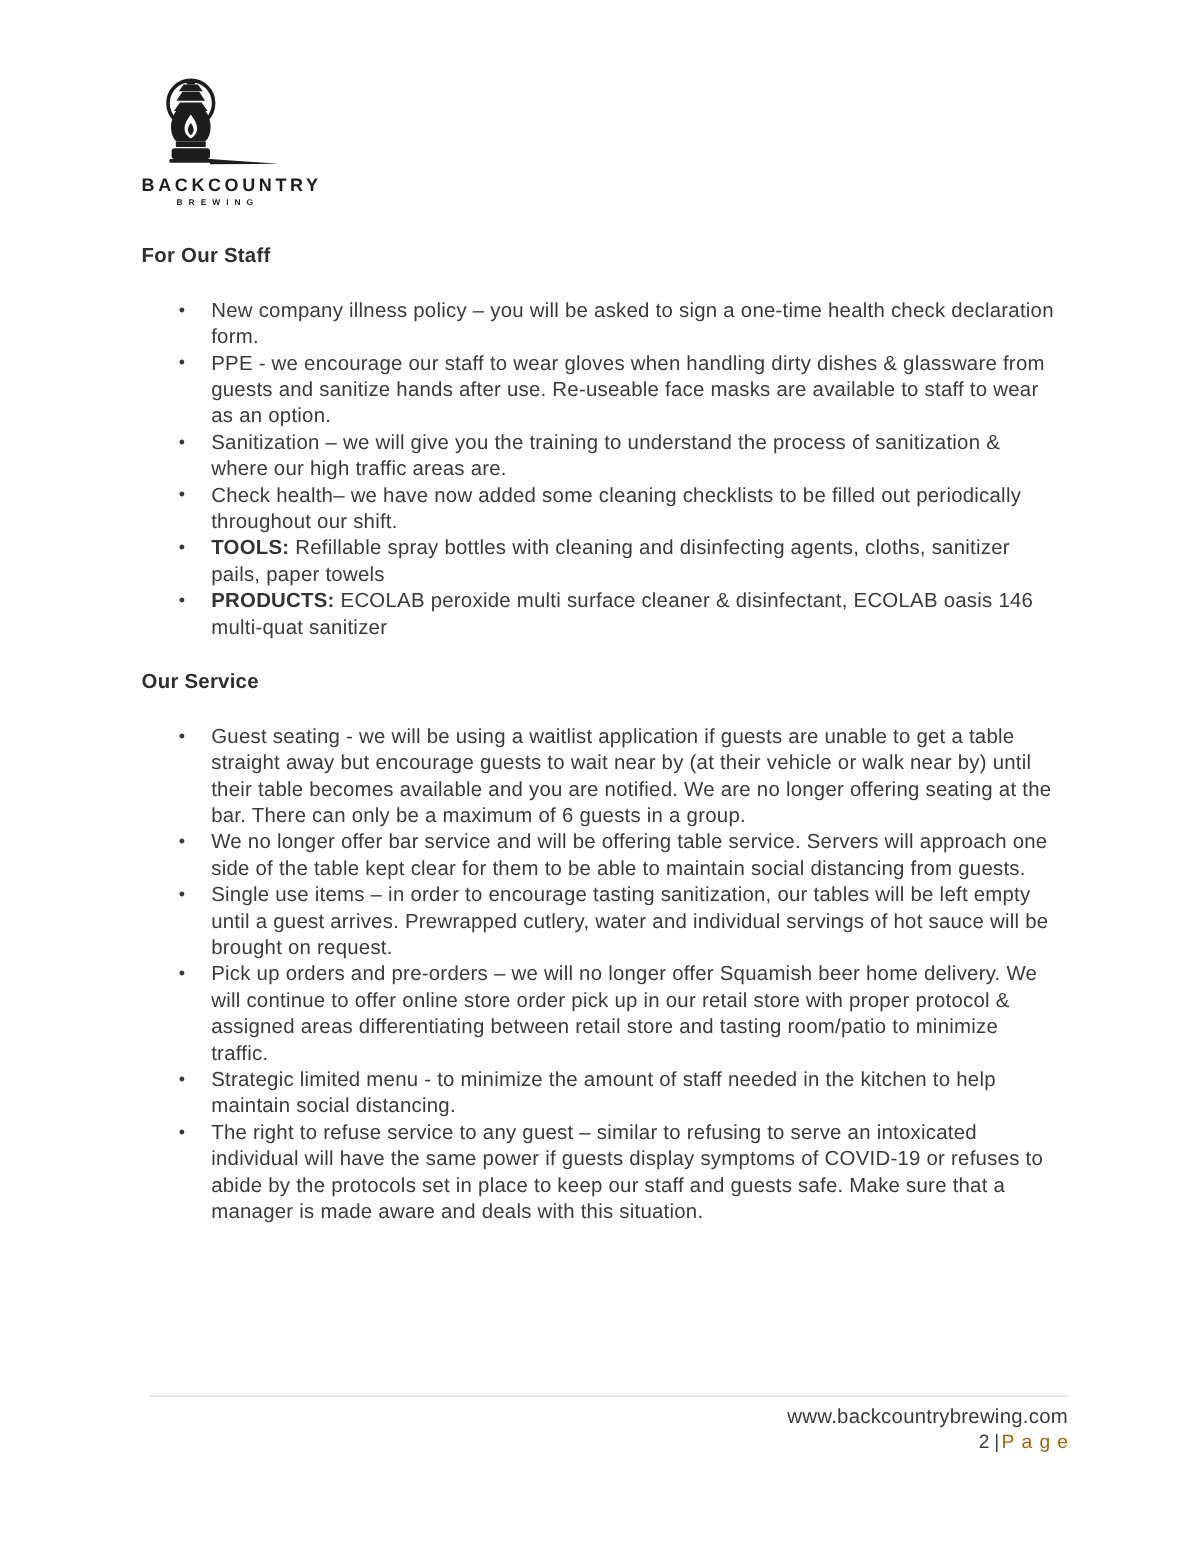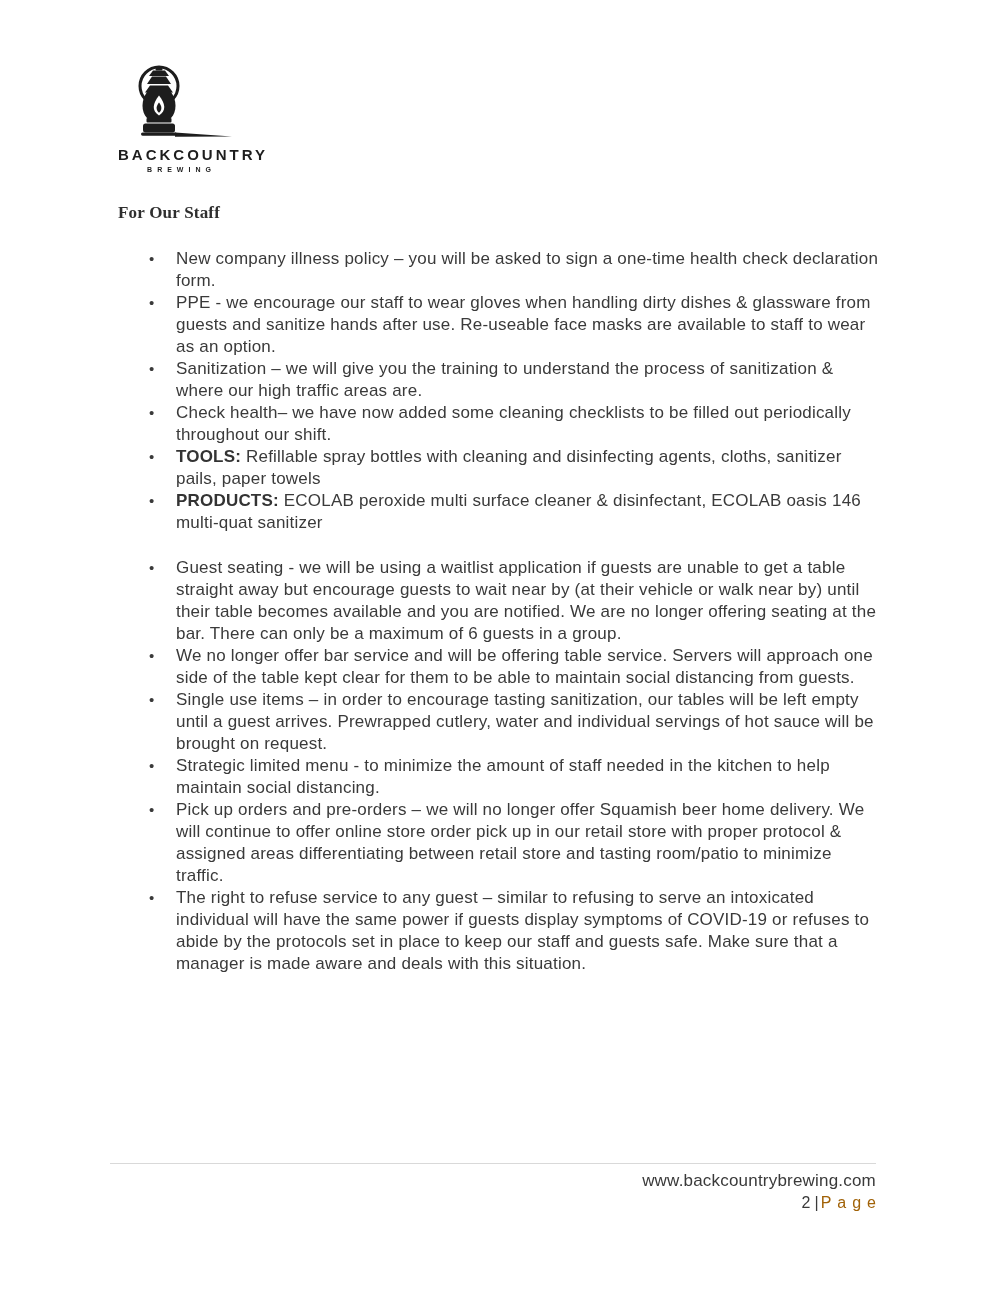--- a/index.html
+++ b/index.html
@@ -31,34 +31,34 @@
   
   main {
     margin-top: 29px;
     width: 766px;
     font-size: 17px;
     line-height: 22px;
     letter-spacing: 0.2px;
   }
   h2 {
     font-size: 17px; line-height: 22px; font-weight: bold;
-    color: #2f2f2f; margin: 0 0 24px 0; font-family: Liberation Serif, serif;
+    color: #2f2f2f; margin: 0 0 24px 0;
   }
   ul { list-style: none; margin: 0 0 23px 0; padding: 0; }
   ul.last { margin-bottom: 0; }
   li { position: relative; padding-left: 58px; }
   li::before {
     content: "\2022";
     position: absolute; left: 31px; top: 0;
     font-size: 15px; color: #3a3a3a;
   }
   li b { font-weight: bold; color: #333333; }
   
   footer {
-    position: absolute; left: 110px; width: 766px; top: 1163px;
+    position: absolute; left: 124px; width: 766px; top: 1163px;
     text-align: right;
   }
   .rule { border-top: 1px solid #d9d9d9; height: 0; margin-bottom: 7px; }
   .site { font-size: 17px; letter-spacing: 0.2px; color: #3a3a3a; }
   .pageno { font-size: 16px; margin-top: 3px; color: #3a3a3a; }
   .page-word { color: #a16207; letter-spacing: 6px; margin-right: -6px; }
   .page-sep { margin: 0 2px 0 4px; }
 </style>
 </head>
 <body>
@@ -101,27 +101,28 @@
 
     <ul>
       <li><b></b><span>New company illness policy – you will be asked to sign a one-time health check declaration form.</span></li>
       <li><b></b><span>PPE - we encourage our staff to wear gloves when handling dirty dishes &amp; glassware from guests and sanitize hands after use. Re-useable face masks are available to staff to wear as an option.</span></li>
       <li><b></b><span>Sanitization – we will give you the training to understand the process of sanitization &amp; where our high traffic areas are.</span></li>
       <li><b></b><span>Check health– we have now added some cleaning checklists to be filled out periodically throughout our shift.</span></li>
       <li><b>TOOLS:</b><span> Refillable spray bottles with cleaning and disinfecting agents, cloths, sanitizer pails, paper towels</span></li>
       <li><b>PRODUCTS:</b><span> ECOLAB peroxide multi surface cleaner &amp; disinfectant, ECOLAB oasis 146 multi-quat sanitizer</span></li>
     </ul>
 
+    <h2>Our Service</h2>
 
     <ul class="last">
       <li><b></b><span>Guest seating - we will be using a waitlist application if guests are unable to get a table straight away but encourage guests to wait near by (at their vehicle or walk near by) until their table becomes available and you are notified. We are no longer offering seating at the bar. There can only be a maximum of 6 guests in a group.</span></li>
       <li><b></b><span>We no longer offer bar service and will be offering table service. Servers will approach one side of the table kept clear for them to be able to maintain social distancing from guests.</span></li>
       <li><b></b><span>Single use items – in order to encourage tasting sanitization, our tables will be left empty until a guest arrives. Prewrapped cutlery, water and individual servings of hot sauce will be brought on request.</span></li>
+      <li><b></b><span>Pick up orders and pre-orders – we will no longer offer Squamish beer home delivery. We will continue to offer online store order pick up in our retail store with proper protocol &amp; assigned areas differentiating between retail store and tasting room/patio to minimize traffic.</span></li>
       <li><b></b><span>Strategic limited menu - to minimize the amount of staff needed in the kitchen to help maintain social distancing.</span></li>
-      <li><b></b><span>Pick up orders and pre-orders – we will no longer offer Squamish beer home delivery. We will continue to offer online store order pick up in our retail store with proper protocol &amp; assigned areas differentiating between retail store and tasting room/patio to minimize traffic.</span></li>
       <li><b></b><span>The right to refuse service to any guest – similar to refusing to serve an intoxicated individual will have the same power if guests display symptoms of COVID-19 or refuses to abide by the protocols set in place to keep our staff and guests safe. Make sure that a manager is made aware and deals with this situation.</span></li>
     </ul>
 
   </main>
 
   <footer>
     <div class="rule"></div>
     <div class="site">www.backcountrybrewing.com</div>
     <div class="pageno"><span>2</span><span class="page-sep">|</span><span class="page-word">Page</span></div>
   </footer>

